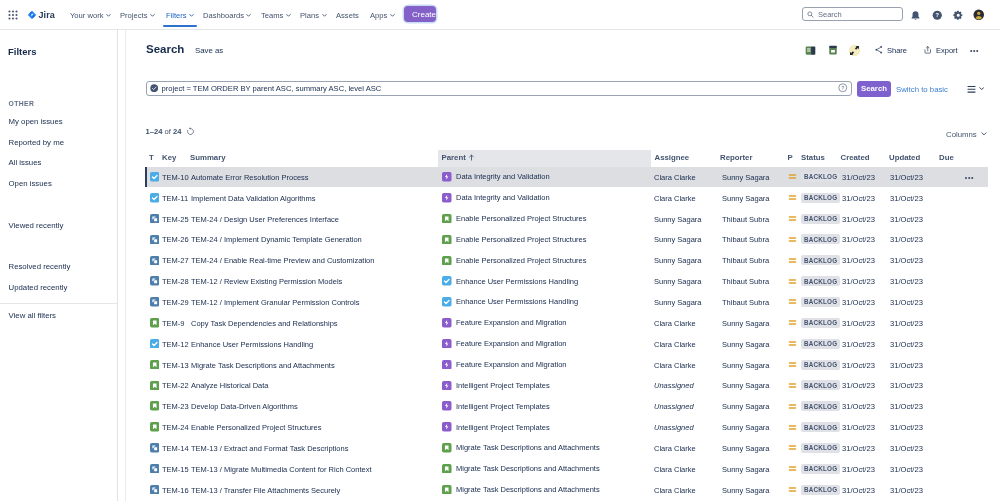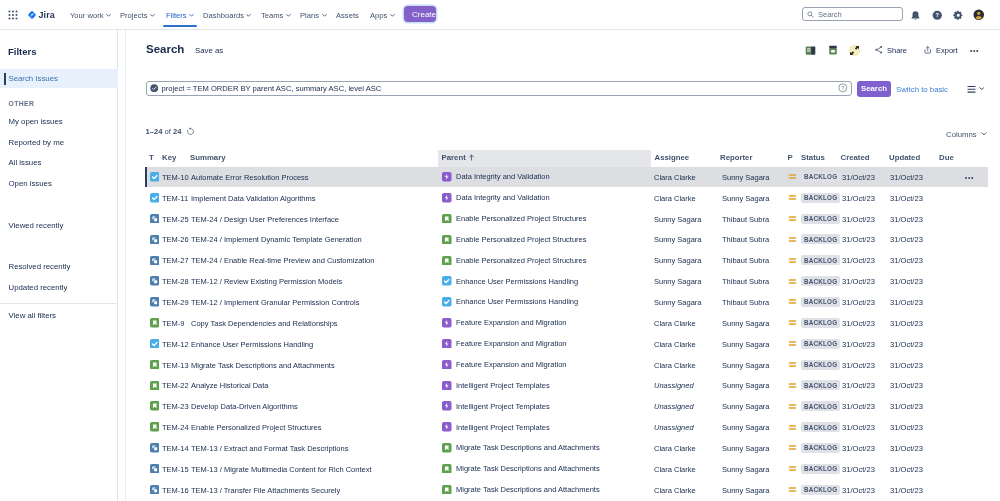--- a/index.html
+++ b/index.html
@@ -128,23 +128,20 @@
       <svg width="11.5" height="11.5" viewBox="0 0 24 24">
         <circle cx="12" cy="12" r="11" fill="#2B2B33"></circle>
         <circle cx="12" cy="9" r="3.4" fill="#C9A83B"></circle>
         <path d="M5 19c1.5-3 4-4.5 7-4.5s5.5 1.5 7 4.5a11 11 0 01-14 0z" fill="#C9A83B"></path>
       </svg>
     </span>
 </div>
 
 <div class="side">
   <div class="stitle">Filters</div>
-  <div class="ssel">
-      <span>Search Issues</span>
-    </div>
   <div class="sother">OTHER</div>
   <div class="sitem" style="top:101.9px">Reported by me</div>
 <div class="sitem" style="top:81.2px">My open issues</div>
 <div class="sitem" style="top:122.6px">All issues</div>
 <div class="sitem" style="top:143.3px">Open issues</div>
 <div class="sitem" style="top:184.7px">Viewed recently</div>
 <div class="sitem" style="top:226.1px">Resolved recently</div>
 <div class="sitem" style="top:246.8px">Updated recently</div>
   <div class="sdivide"></div>
   <div class="sview">View all filters</div>

